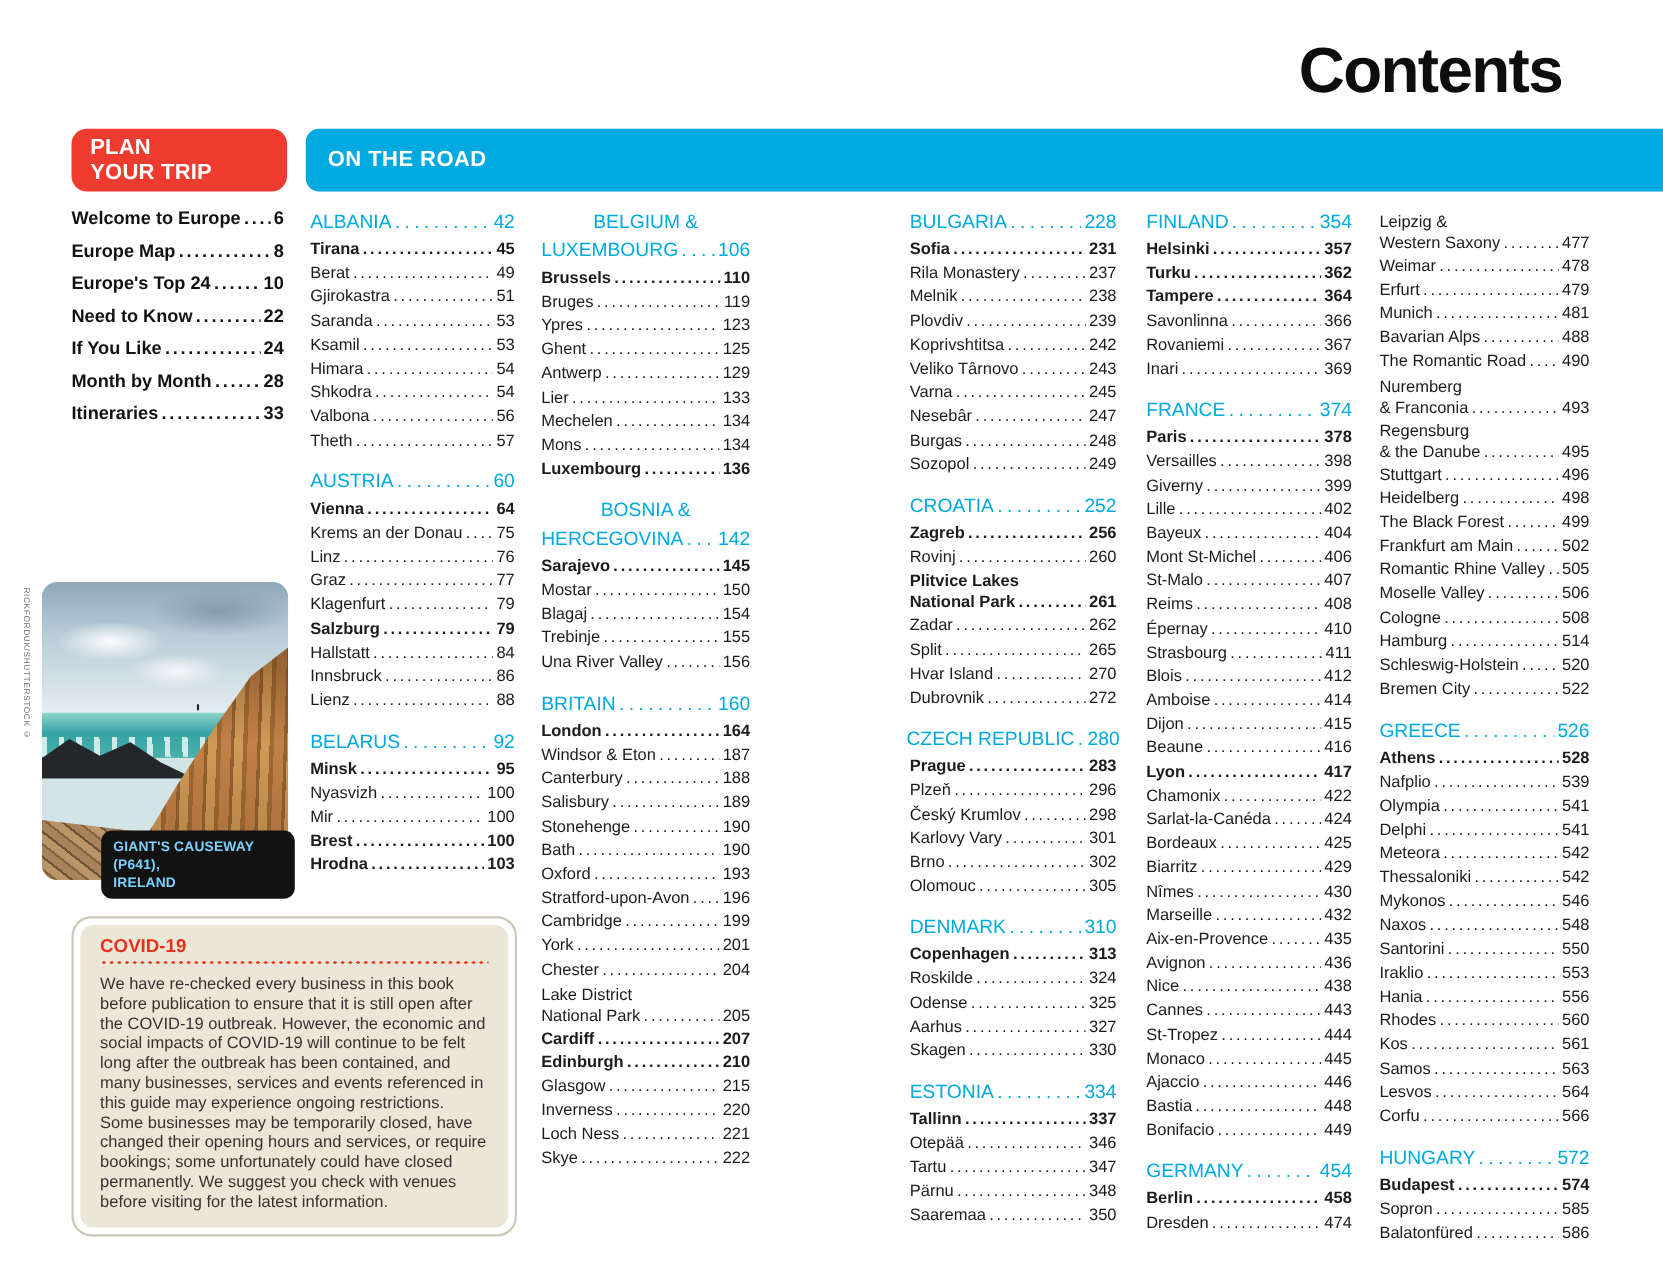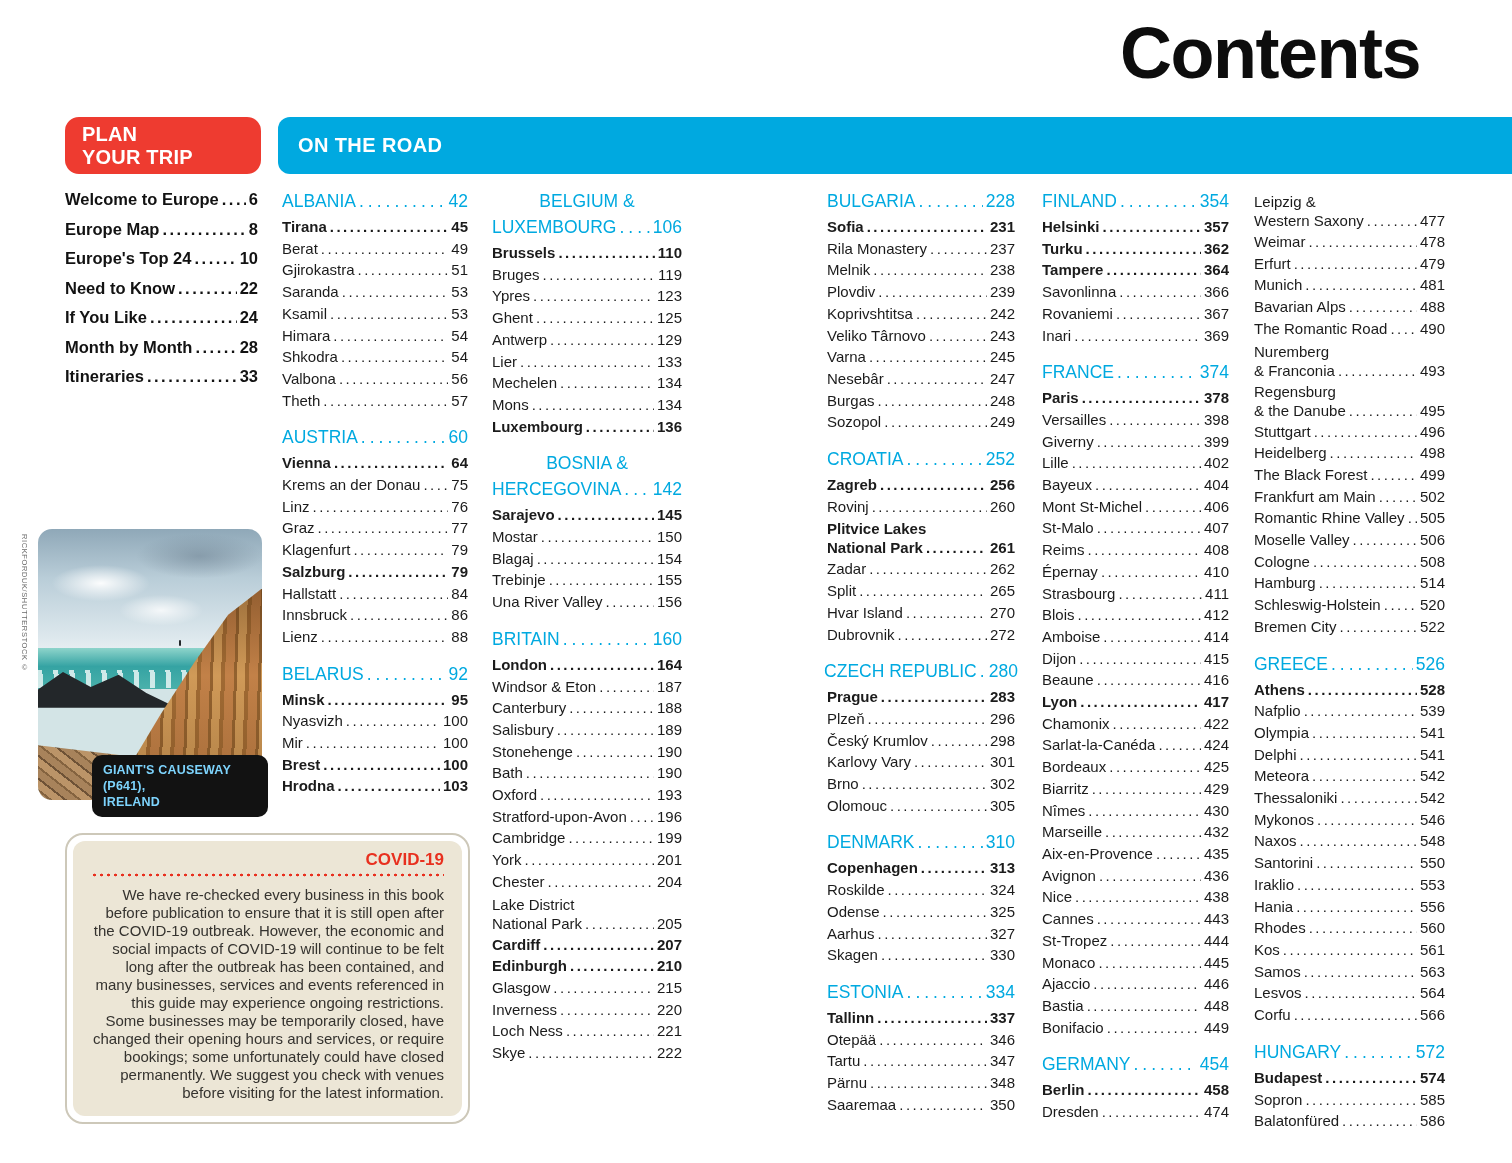--- a/index.html
+++ b/index.html
@@ -7,21 +7,21 @@
     --red:#ee3b30;
     --covid-red:#e8301f;
     --beige:#ece6d6;
     --ink:#121212;
   }
   html,body{margin:0;padding:0;background:#ffffff;}
   body{font-family:"Liberation Sans", sans-serif; -webkit-font-smoothing:antialiased;}
   #page{position:relative;width:1512px;height:1163px;background:#fff;overflow:hidden;}
 
   
-  .contents-title{position:absolute;top:12px;right:92px;font-size:72px;font-weight:800;letter-spacing:-1.5px;color:#0d0d0d;}
+  .contents-title{position:absolute;top:31px;right:92px;font-size:58px;font-weight:800;letter-spacing:-1.5px;color:#0d0d0d;}
 
   
   .red-badge{position:absolute;left:65px;top:117px;width:196px;height:57px;background:var(--red);
     border-radius:14px;color:#fff;font-weight:800;font-size:20px;line-height:23px;
     padding:6px 0 0 17px;box-sizing:border-box;letter-spacing:.2px;}
   .blue-bar{position:absolute;left:278px;top:117px;right:0;height:57px;background:var(--blue);
     border-radius:12px 0 0 12px;color:#fff;font-weight:800;font-size:20px;line-height:57px;
     padding-left:20px;box-sizing:border-box;letter-spacing:.4px;}
 
   
@@ -77,21 +77,21 @@
   .photo-credit{position:absolute;left:20px;top:534px;writing-mode:vertical-rl;
     font-size:7.5px;letter-spacing:.6px;color:#6d6d6d;}
   .photo-caption{position:absolute;left:92px;top:755px;width:176px;box-sizing:border-box;
     background:#121212;border-radius:10px;padding:7px 11px;color:#7dd3fc;font-weight:800;
     font-size:12.5px;line-height:16px;letter-spacing:.2px;}
 
   
   .covid{position:absolute;left:65px;top:833px;width:405px;height:291px;box-sizing:border-box;
     border:2px solid #cdc8b9;border-radius:18px;background:#fff;padding:6px;}
   .covid-inner{width:100%;height:100%;box-sizing:border-box;background:var(--beige);
-    border-radius:12px;padding:9px 18px 12px;text-align:right;}
+    border-radius:12px;padding:9px 18px 12px;}
   .covid-title{font-size:17px;font-weight:800;color:var(--covid-red);margin:0 0 3px;}
   .covid-dots{height:4px;margin:3px 0 9px;
     background-image:radial-gradient(circle, var(--covid-red) 1.3px, rgba(0,0,0,0) 1.6px);
     background-size:7px 4px;background-repeat:repeat-x;background-position:0 50%;}
   .covid-body{font-size:15px;line-height:18px;color:#35332f;}
 </style>
 </head>
 <body>
 
 <div id="page">

